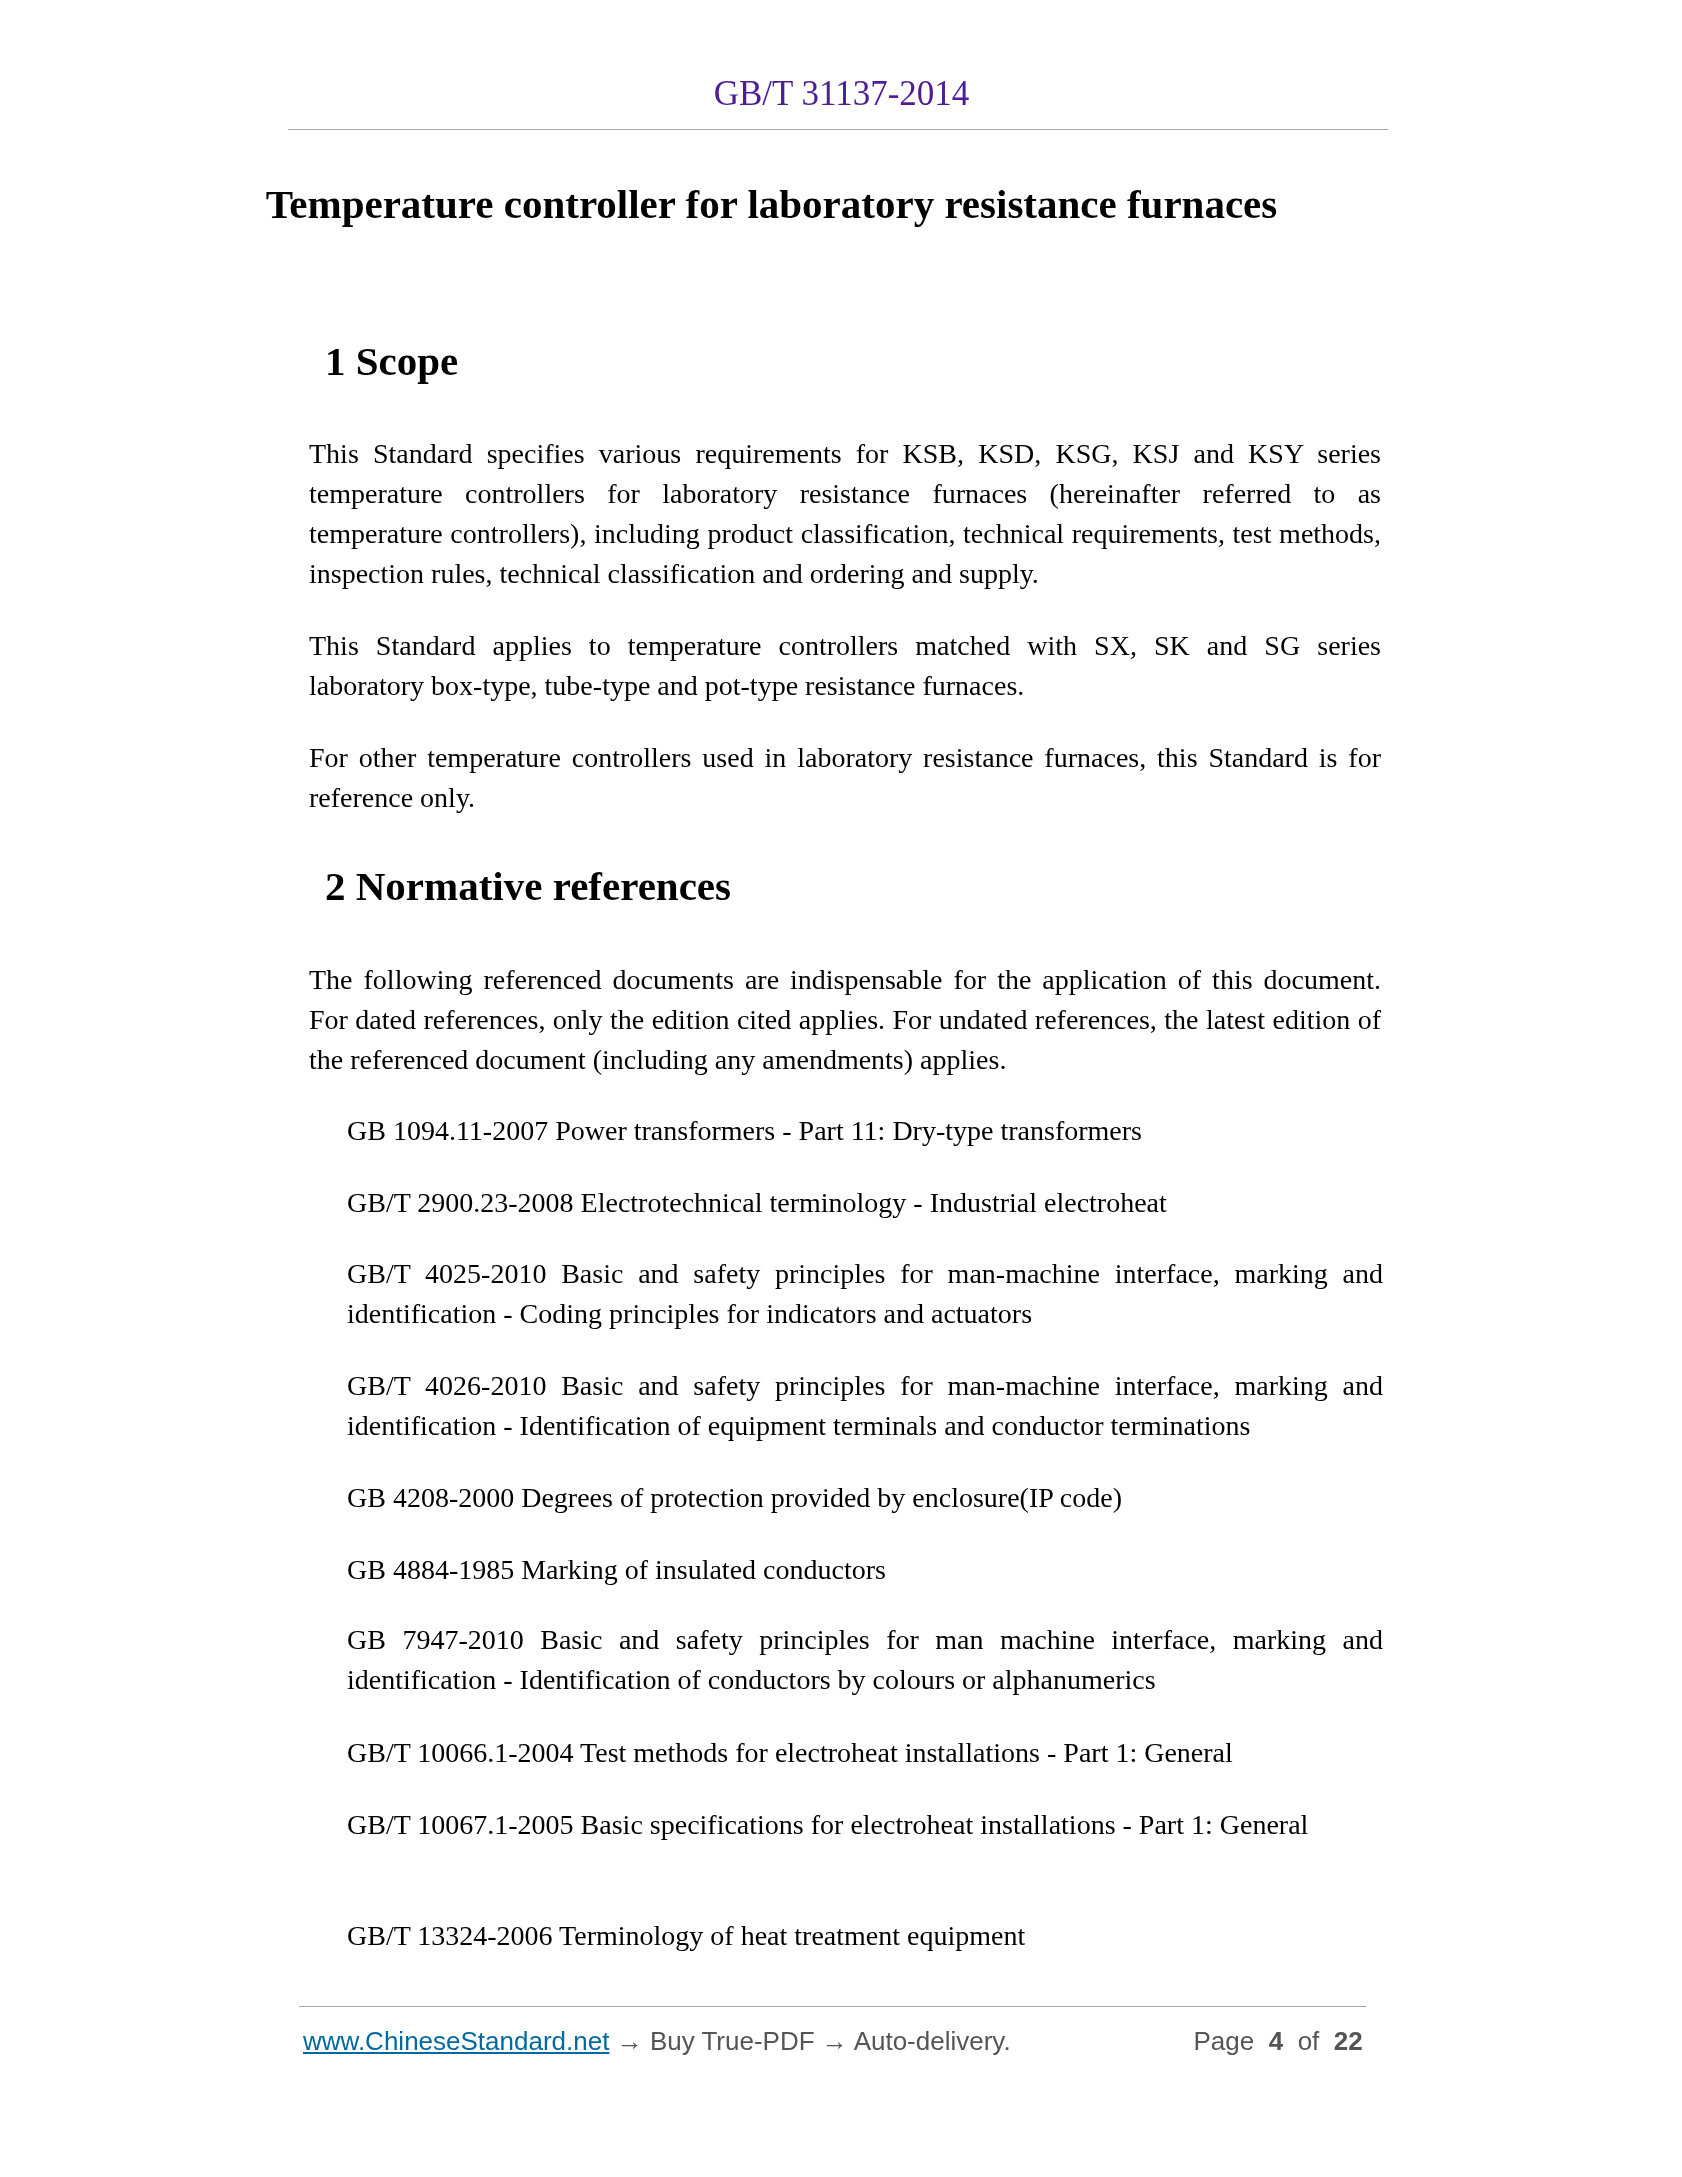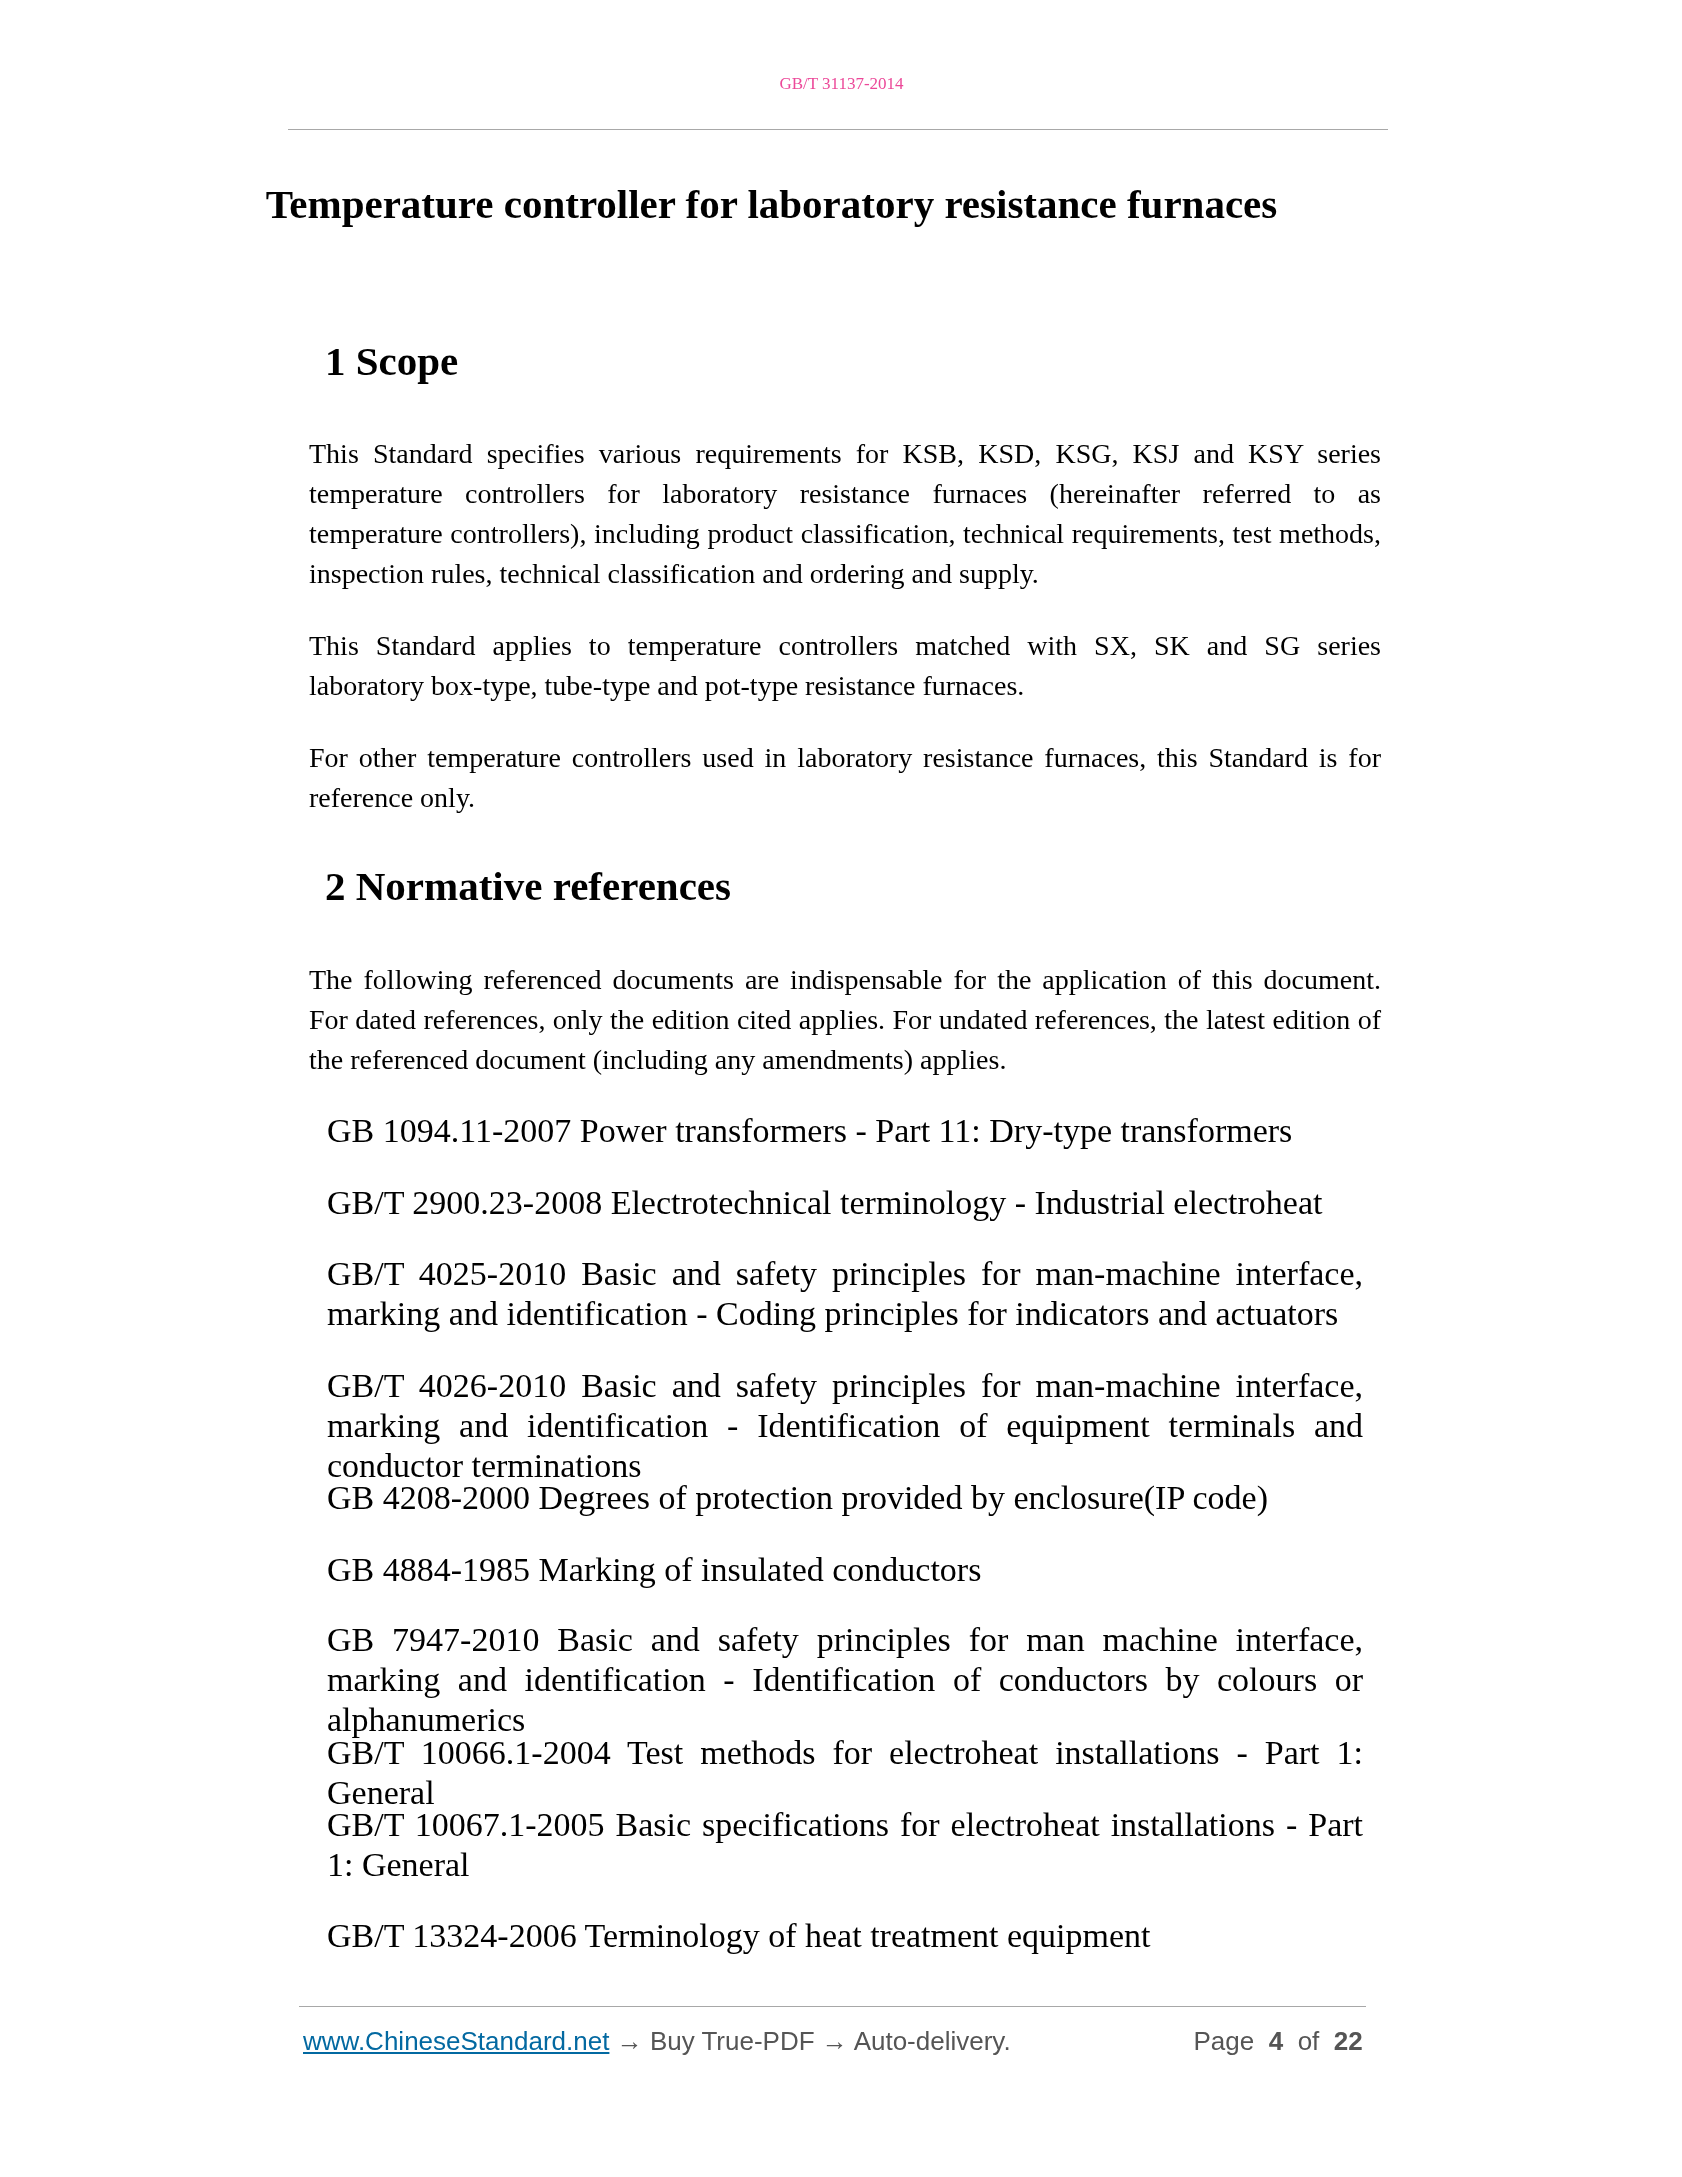--- a/index.html
+++ b/index.html
@@ -1,22 +1,22 @@
 <!DOCTYPE html>
 <html style="font-size:14px"><head>
 <meta charset="utf-8">
 <style>
   html,body{margin:0;padding:0;background:#fff;}
   body{width:1683px;height:2177px;position:relative;overflow:hidden;font-family:"Liberation Serif",serif;color:#000;}
-  .hdr{position:absolute;left:0;width:1683px;top:74px;text-align:center;font-size:17px;color:#ec4899;}
+  .hdr{position:absolute;left:0;width:1683px;top:74px;text-align:center;font-size:35px;color:#4c1d95;}
   .hdr-rule{position:absolute;left:288px;width:1100px;top:129px;height:0;border-top:1.7px solid #a8a8a8;}
   .title{position:absolute;left:0;width:1543px;top:180px;text-align:center;font-size:41px;font-weight:bold;}
   .h1{position:absolute;left:303px;font-size:41px;font-weight:bold;margin-left:22px;}
   .para{position:absolute;left:309px;width:1072px;font-size:28px;line-height:40px;text-align:justify;}
-  .ref{position:absolute;left:327px;width:1036px;font-size:34px;line-height:40px;text-align:justify;}
+  .ref{position:absolute;left:347px;width:1036px;font-size:28px;line-height:40px;text-align:justify;}
   .ftr-rule{position:absolute;left:299px;width:1067px;top:2006px;border-top:1.7px solid #a8a8a8;}
   .ftr{position:absolute;left:303px;top:2026px;width:1064px;font-family:"Liberation Sans",sans-serif;font-size:26px;color:#555;}
   .ftr a{color:#0369a1;text-decoration:underline;}
   .ftr .pg{position:absolute;right:4.3px;top:0;}
   .ftr b{font-weight:bold;}
 </style>
 </head>
 <body>
 
 <div class="hdr">GB/T 31137-2014</div>

